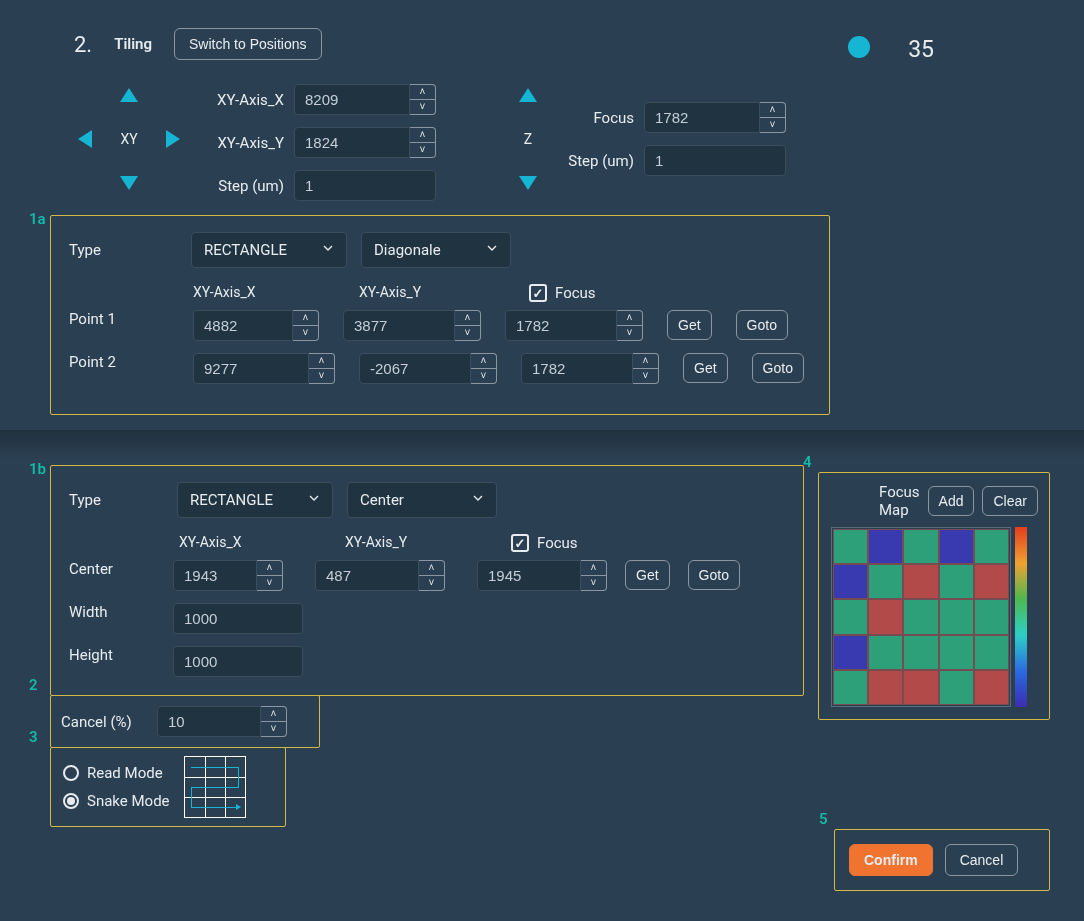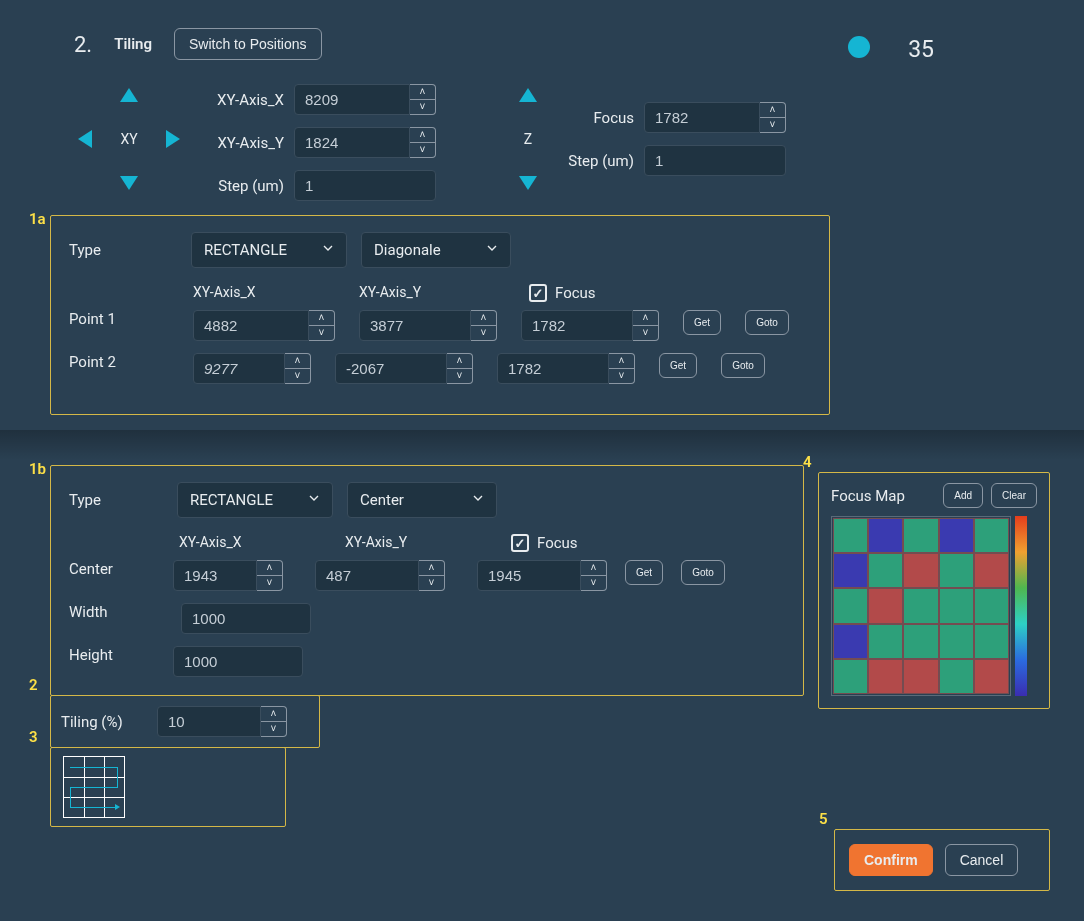--- a/index.html
+++ b/index.html
@@ -77,21 +77,21 @@
 
   .boxed {
     border: 1px solid #d4b847;
     border-radius: 2px;
     padding: 16px 18px 18px 18px;
     position: relative;
     margin-left: 30px;
   }
   .box-tag {
     position:absolute; left:-22px; top:-6px;
-    color:#fde047; font-weight:600; font-size:15px;
+    color:#14b8a6; font-weight:600; font-size:15px;
   }
   #box-1a { width: 780px; margin-bottom: 50px; }
   #box-1b { width: 754px; margin-bottom: 0; }
   .type-row { display:flex; align-items:center; gap:14px; margin-bottom:16px; }
   .type-lbl { width:108px; }
   .sel {
     background:#1f3341; border:1px solid #3a4d5d; border-radius:4px;
     color:#e8ecef; padding:8px 36px 8px 12px; font-size:15px; position:relative;
     display:inline-flex; align-items:center; gap:34px; cursor:pointer;
   }
@@ -99,41 +99,41 @@
   .chev svg { width:16px; height:16px; stroke:#e8ecef; fill:none; stroke-width:2; }
 
   .cols-hdr { display:flex; gap:24px; margin-left:124px; margin-bottom:8px; }
   .col-h { width:142px; font-size:14px; }
   .check-lbl { display:flex; align-items:center; gap:8px; }
   .chk { width:18px; height:18px; border:2px solid #e8ecef; border-radius:3px; display:inline-flex; align-items:center; justify-content:center; cursor:pointer; }
   .chk.on::after { content:"✓"; font-size:13px; font-weight:bold; color:#e8ecef; }
 
   .data-row { display:flex; align-items:flex-start; gap:24px; margin-bottom:12px; }
   .row-lbl { width:100px; font-size:15px; }
-  .btn-sm { padding:6px 10px; font-size:10px; }
+  .btn-sm { padding:6px 10px; font-size:14px; }
 
   .divider-shadow {
     position:absolute; left:0; right:0; top:430px; height:30px;
     background: linear-gradient(to bottom, rgba(0,0,0,0.25), transparent);
     pointer-events:none;
   }
 
   #box-2 { width:270px; padding:10px 10px; margin-top:-1px; display:flex; align-items:center; gap:8px; }
   #box-3 { width:236px; padding:8px 12px; margin-top:-1px; display:flex; gap:14px; align-items:center; }
   .radio-col { display:flex; flex-direction:column; gap:10px; }
   .radio { display:flex; align-items:center; gap:8px; cursor:pointer; }
   .rdot { width:16px; height:16px; border:2px solid #e8ecef; border-radius:50%; display:inline-flex; align-items:center; justify-content:center; }
   .rdot.on::after { content:""; width:8px; height:8px; border-radius:50%; background:#e8ecef; }
   .mode-diag { width:62px; height:62px; border:1px solid #fff; position:relative; background:transparent; }
   .mode-diag .hline{ position:absolute;left:0;right:0;height:1px;background:#fff; }
   .mode-diag .vline{ position:absolute;top:0;bottom:0;width:1px;background:#fff; }
 
   #box-4 { position:absolute; right:34px; top:472px; width:232px; padding:10px 12px 12px 12px; }
   .fm-head { display:flex; align-items:center; gap:8px; margin-bottom:8px; }
-  .fm-head span:first-child { flex:1; }
+  .fm-head span:first-child { flex:1;margin-left:48px; }
   .fm-grid-wrap { display:flex; gap:4px; }
   .fm-grid { display:grid; grid-template-columns:repeat(5,1fr); grid-template-rows:repeat(5,1fr); gap:2px; width:180px; height:180px; border:1px solid #5a6b79; padding:2px; }
   .fm-cell { width:100%; height:100%; }
   .lut-bar { width:12px; height:180px; background:linear-gradient(to bottom,#e43d1c,#f0a030,#4fb74f,#2dd0c5,#2b6be0,#3a2db0); }
   .show-row { display:flex; align-items:flex-start; gap:10px; margin-top:8px; }
   .show-col { display:flex; flex-direction:column; gap:6px; }
 
   #box-5 { position:absolute; right:34px; bottom:30px; width:216px; padding:14px 14px; display:flex; gap:12px; justify-content:flex-start;}
   .btn-primary { background:#f07430; border:1px solid #f07430; font-weight:600; }
 
@@ -246,21 +246,21 @@
     <span class="col-h" style="width:146px">XY-Axis_Y</span>
     <span class="check-lbl">
       <span class="chk on"></span>
       <span>Focus</span>
     </span>
   </div>
   <div id="rows-1a">
       <div class="data-row">
         <span class="row-lbl">Point 1</span>
         <div class="input-wrap">
-          <input class="txt-in small-in" style="width: 116px;" value="4882">
+          <input class="txt-in small-in" style="width: 100px;" value="4882">
           <div class="spin">
             <button>˄</button>
             <button>˅</button>
           </div>
         </div>
         <div class="input-wrap">
           <input class="txt-in small-in" style="width: 112px;" value="3877">
           <div class="spin">
             <button>˄</button>
             <button>˅</button>
@@ -272,21 +272,21 @@
             <button>˄</button>
             <button>˅</button>
           </div>
         </div>
         <button class="btn btn-sm">Get</button>
         <button class="btn btn-sm">Goto</button>
       </div>
       <div class="data-row">
         <span class="row-lbl">Point 2</span>
         <div class="input-wrap">
-          <input class="txt-in small-in" style="width: 92px; font-style: italic;" value="9277">
+          <input class="txt-in small-in" style="width: 116px;" value="9277">
           <div class="spin">
             <button>˄</button>
             <button>˅</button>
           </div>
         </div>
         <div class="input-wrap">
           <input class="txt-in small-in" style="width: 112px;" value="-2067">
           <div class="spin">
             <button>˄</button>
             <button>˅</button>
@@ -351,44 +351,54 @@
     <div class="input-wrap" style="margin-left:14px">
         <input class="txt-in small-in" style="width: 104px;" value="1945">
         <div class="spin">
           <button>˄</button>
           <button>˅</button>
         </div>
       </div>
     <button class="btn btn-sm">Get</button>
     <button class="btn btn-sm">Goto</button>
   </div>
-  <div class="data-row" style="gap:26px">
+  <div class="data-row" style="gap:18px">
     <span class="row-lbl" style="width:86px">Width</span>
     <input class="txt-in noround" style="width: 130px;" value="1000">
   </div>
   <div class="data-row" style="gap:18px; margin-bottom:0">
     <span class="row-lbl" style="width:86px">Height</span>
     <input class="txt-in noround" style="width: 130px;" value="1000">
   </div>
 </div>
 
 <div id="box-2" class="boxed">
   <span class="box-tag" style="top:-20px">2</span>
-  <span style="width:88px">Tiling (%)</span>
+  <span style="width:88px">Cancel (%)</span>
   <div class="input-wrap">
       <input class="txt-in" style="width: 104px;" value="10">
       <div class="spin">
         <button>˄</button>
         <button>˅</button>
       </div>
     </div>
 </div>
 
 <div id="box-3" class="boxed">
   <span class="box-tag" style="top:-20px">3</span>
+  <div class="radio-col">
+    <div class="radio">
+        <span class="rdot"></span>
+        <span>Read Mode</span>
+      </div>
+    <div class="radio">
+        <span class="rdot on"></span>
+        <span>Snake Mode</span>
+      </div>
+  </div>
   <div class="mode-diag">
     <div class="hline" style="top:20px"></div>
     <div class="hline" style="top:40px"></div>
     <div class="vline" style="left:20px"></div>
     <div class="vline" style="left:40px"></div>
     <div style="position:absolute;left:6px;top:10px;right:6px;height:1px;background:#15b5d3"></div>
     <div style="position:absolute;right:6px;top:10px;width:1px;height:20px;background:#15b5d3"></div>
     <div style="position:absolute;left:6px;top:30px;right:6px;height:1px;background:#15b5d3"></div>
     <div style="position:absolute;left:6px;top:30px;width:1px;height:20px;background:#15b5d3"></div>
     <div style="position:absolute;left:6px;top:50px;right:6px;height:1px;background:#15b5d3"></div>

